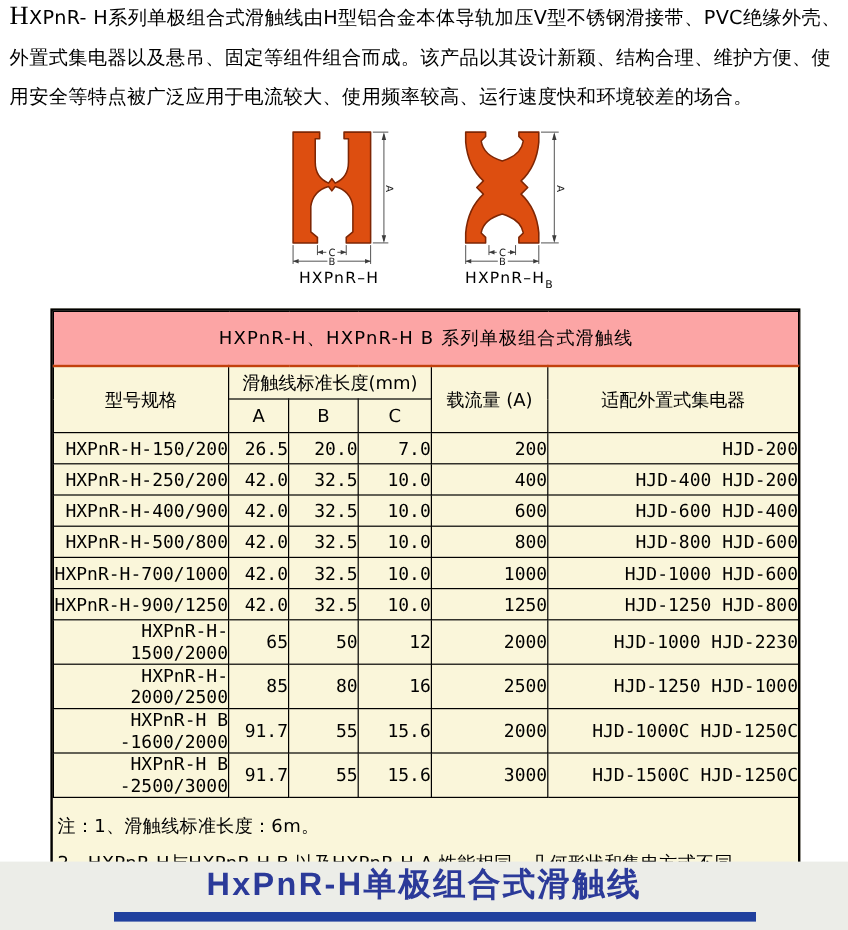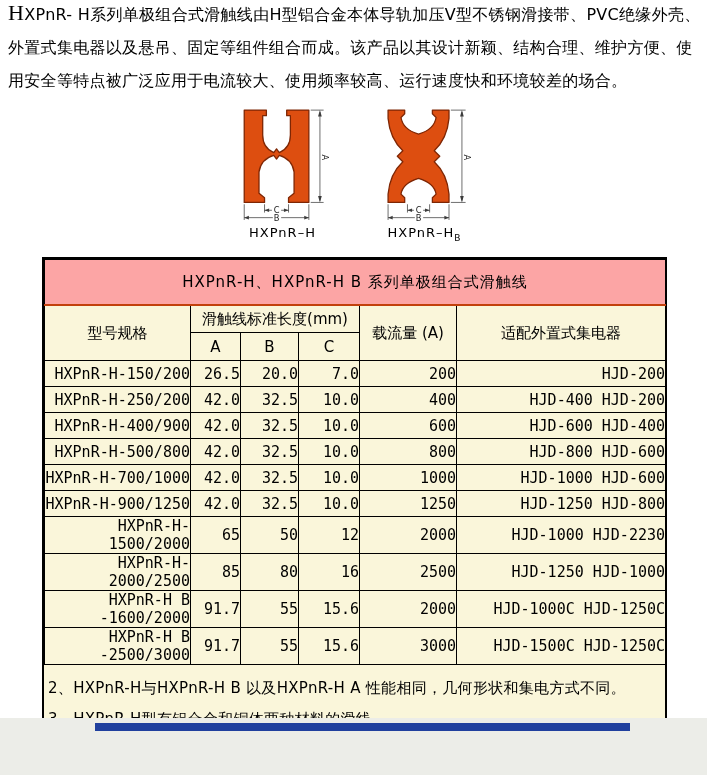--- a/index.html
+++ b/index.html
@@ -213,22 +213,24 @@
           <td>HXPnR-H B -2500/3000</td>
             <td>91.7</td>
             <td>55</td>
             <td>15.6</td>
             <td>3000</td>
             <td>HJD-1500C HJD-1250C</td>
         </tr>
       </tbody>
     </table>
     <div class="notes">
+      <div>注：1、滑触线标准长度：6m。</div>
       <div>2、HXPnR-H与HXPnR-H B 以及HXPnR-H A 性能相同，几何形状和集电方式不同。</div>
       <div>3、HXPnR-H型有铝合金和铜体两种材料的滑线。</div>
     </div>
   </div>
 
   <div class="footer">
+    <div class="footer-title">HxPnR-H单极组合式滑触线</div>
     <div class="footer-bar"></div>
   </div>
 
 </div>
 
 </body></html>

